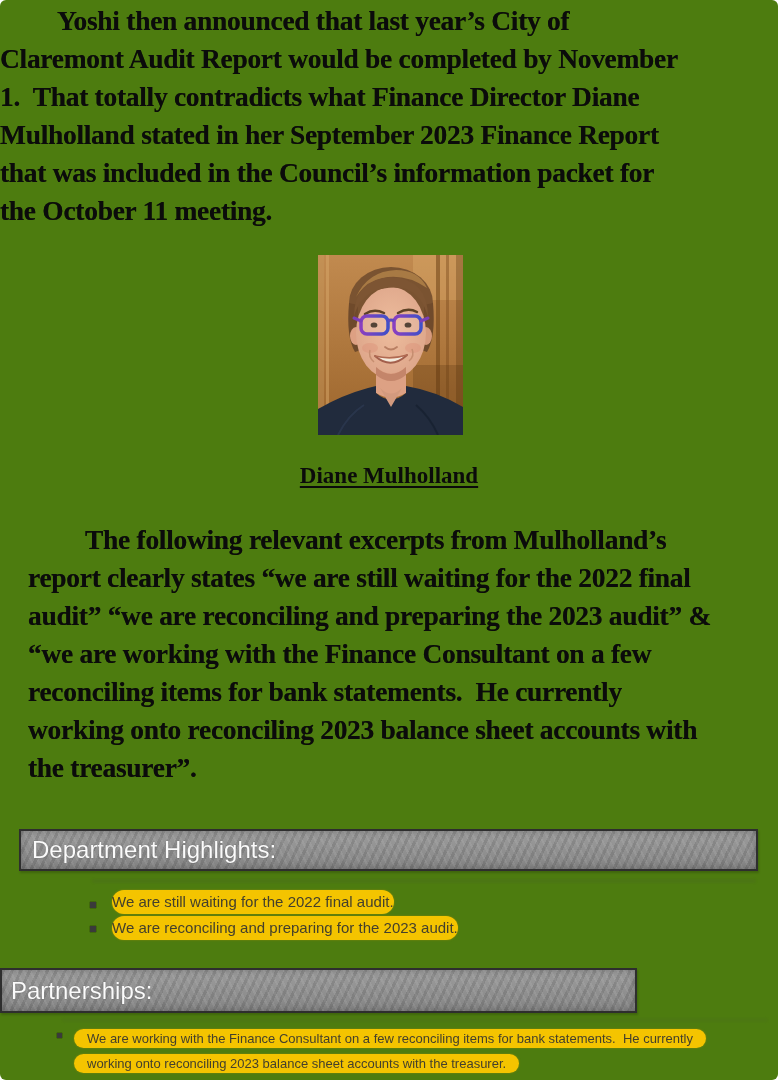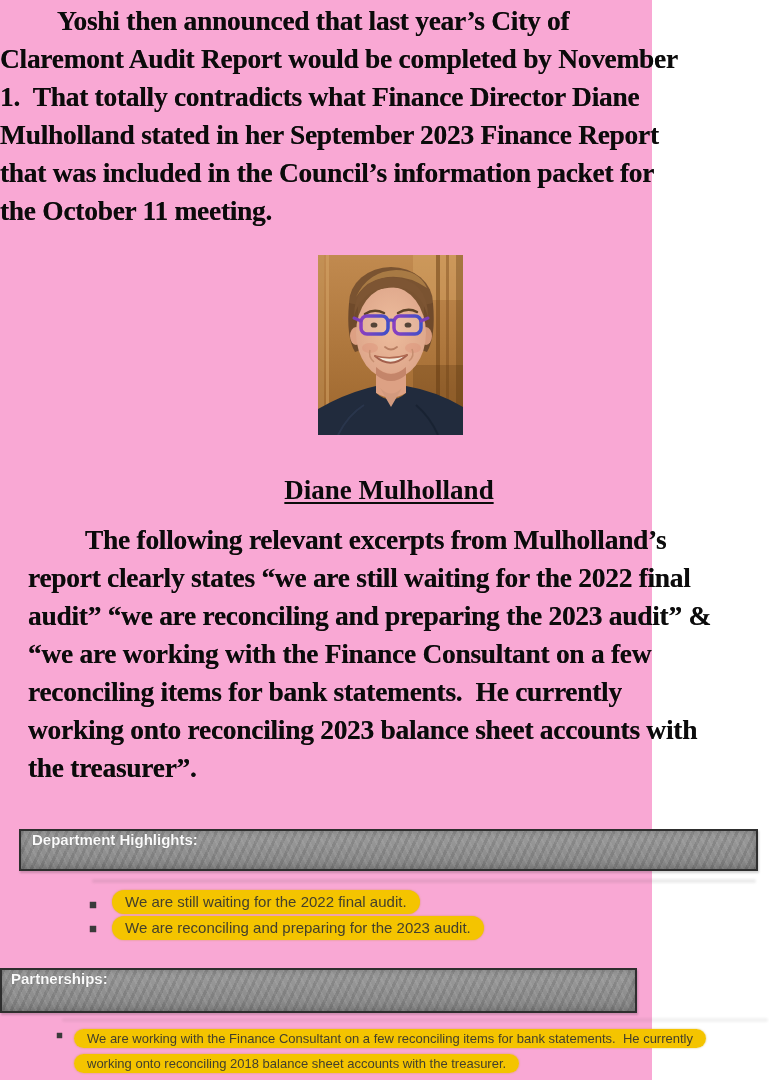--- a/index.html
+++ b/index.html
@@ -1,57 +1,57 @@
 <!DOCTYPE html>
 <html><head>
 <meta charset="utf-8">
 <style>
   html,body{margin:0;padding:0;}
   body{width:778px;height:1080px;background:#ffffff;overflow:hidden;position:relative;
        font-family:"Liberation Serif",serif;}
-  .page{position:absolute;inset:0;width:652px;height:1080px;background:#f9a8d4;}
+  .page{position:absolute;inset:0;width:778px;height:1080px;background:#4d7c0f;border-radius:6px;}
 
   
   .para{position:absolute;left:0;width:778px;margin:0;
         font-family:"Liberation Serif",serif;font-weight:bold;
         font-size:27.5px;line-height:38px;letter-spacing:-0.3px;
         color:#0b0b0b;white-space:pre-wrap;text-indent:57px;
         text-shadow:0 0 .4px rgba(0,0,0,.55);}
   .p1{top:2px;}
   .p2{top:521px;padding-left:28px;}
 
   
   .photo{position:absolute;left:318px;top:255px;width:145px;height:180px;overflow:hidden;}
   .photo svg{display:block;filter:blur(.3px);}
 
   
   .caption{position:absolute;left:0;top:463px;width:778px;text-align:center;
-           font-family:"Liberation Serif",serif;font-weight:bold;font-size:27px;
+           font-family:"Liberation Serif",serif;font-weight:bold;font-size:23px;
            color:#0b0b0b;text-decoration:underline;text-decoration-thickness:2px;
-           text-underline-offset:3px;margin-top:12px;}
+           text-underline-offset:3px;}
 
   
-  .gbar{position:absolute;box-sizing:border-box;display:flex;
-        font-family:"Liberation Sans",sans-serif;font-weight:bold;font-size:15px;
+  .gbar{position:absolute;box-sizing:border-box;display:flex;align-items:center;
+        font-family:"Liberation Sans",sans-serif;font-weight:normal;font-size:24px;
         color:#fbfbfb;border:2px solid #2e2e2e;
         background:
           repeating-linear-gradient(115deg, rgba(0,0,0,.10) 0 3px, rgba(0,0,0,0) 3px 8px),
           repeating-linear-gradient(64deg, rgba(255,255,255,.07) 0 2px, rgba(255,255,255,0) 2px 6px),
           linear-gradient(180deg,#9d9d9d,#858585);
         box-shadow:inset 0 0 8px rgba(0,0,0,.25), 1px 2px 2px rgba(0,0,0,.18);
         text-shadow:0 0 1px rgba(80,80,80,.9);}
   .dept{left:19px;top:829px;width:739px;height:42px;padding-left:11px;}
   .part{left:0px;top:968px;width:637px;height:45px;padding-left:9px;}
 
   .sq{position:absolute;background:#3a3a3a;box-shadow:0 0 1px #000;}
   .sq1{left:90px;top:902px;width:6px;height:6px;}
   .sq2{left:90px;top:926px;width:6px;height:6px;}
   .sq3{left:57px;top:1033px;width:5px;height:5px;}
 
-  .pill{position:absolute;background:#F4C400;border-radius:12px;padding:0 13px;
+  .pill{position:absolute;background:#F4C400;border-radius:12px;padding:0 0;
         font-family:"Liberation Sans",sans-serif;font-size:15px;line-height:24px;
         color:#44402c;white-space:nowrap;box-shadow:0 0 2px rgba(190,150,0,.6);}
   .pill1{left:112px;top:890px;}
   .pill2{left:112px;top:916px;}
 
   .pillwrap{position:absolute;left:74px;top:1026px;width:706px;}
   .pillml{background:#F4C400;border-radius:12px;padding:2px 13px;
           -webkit-box-decoration-break:clone;box-decoration-break:clone;
           white-space:pre-wrap;
           font-family:"Liberation Sans",sans-serif;font-size:13px;line-height:25px;
@@ -163,17 +163,17 @@
     <div class="pill pill2">We are reconciling and preparing for the 2023 audit.</div>
 
     <div class="gbar part">
       <span>Partnerships:</span>
     </div>
     <div class="smudge smudge2"></div>
 
     <span class="sq sq3"></span>
     <div class="pillwrap">
       <span class="pillml">We are working with the Finance Consultant on a few reconciling items for bank statements.  He currently
-working onto reconciling 2018 balance sheet accounts with the treasurer.</span>
+working onto reconciling 2023 balance sheet accounts with the treasurer.</span>
     </div>
 
   </div>
 </div>
 
 </body></html>

